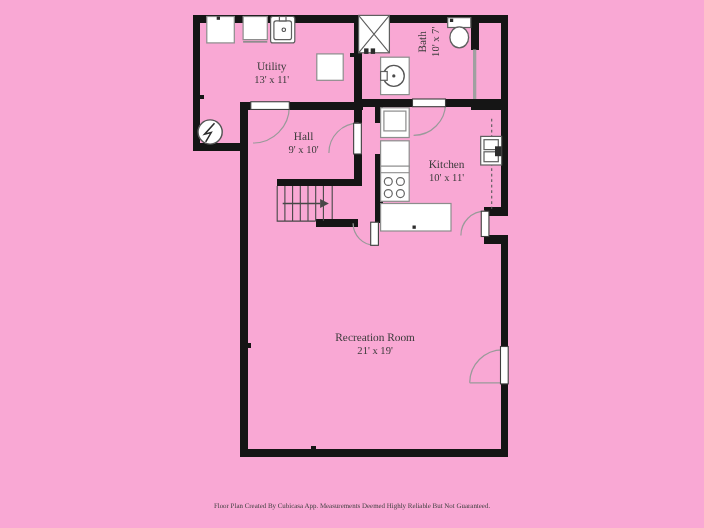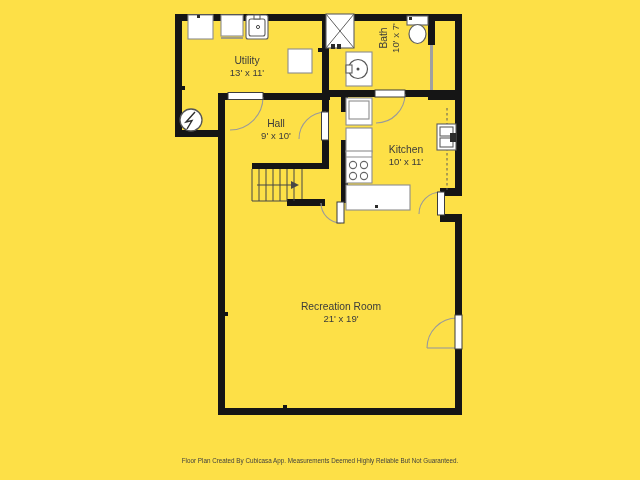--- a/index.html
+++ b/index.html
@@ -1,18 +1,18 @@
 <!DOCTYPE html>
 <html><head>
 <meta charset="utf-8">
 <style>
   html,body{margin:0;padding:0;background:#ffffff;}
   .screen{
-    position:relative;width:640px;height:480px;background:#fde047;overflow:hidden;
-    font-family:Liberation Sans, sans-serif;
+    position:relative;width:640px;height:480px;background:#f9a8d4;overflow:hidden;
+    font-family:Liberation Serif, serif;
   }
   svg{position:absolute;left:0;top:0;}
   .wall{fill:#151515;shape-rendering:crispEdges;}
   .leaf{fill:#ffffff;stroke:#3d3d3d;stroke-width:1;}
   .arc{fill:none;stroke:#9a9a9a;stroke-width:1.1;}
   .fx{fill:#ffffff;stroke:#8d8d8d;stroke-width:1.1;}
   .fxd{fill:#ffffff;stroke:#5f5f5f;stroke-width:1.1;}
   .dark{fill:#2c2c2c;stroke:none;}
   .stair{stroke:#474747;stroke-width:1;fill:none;}
   .room-name{font-size:10.3px;fill:#3b3b3b;text-anchor:middle;}

